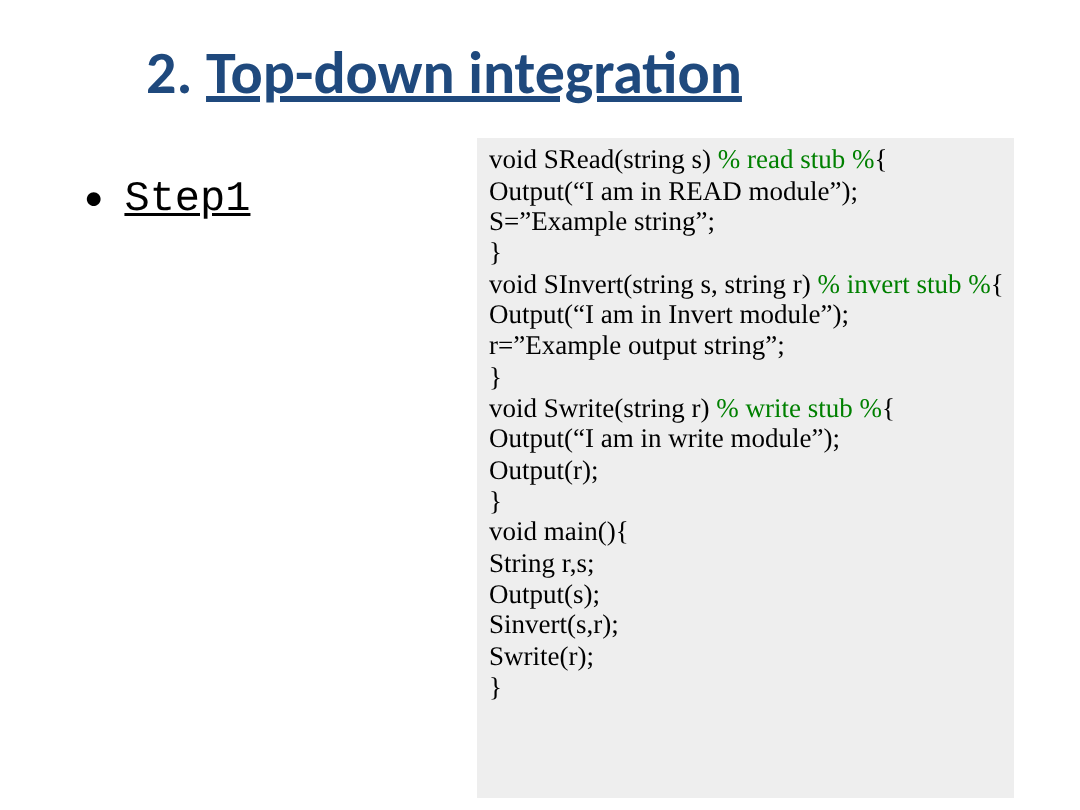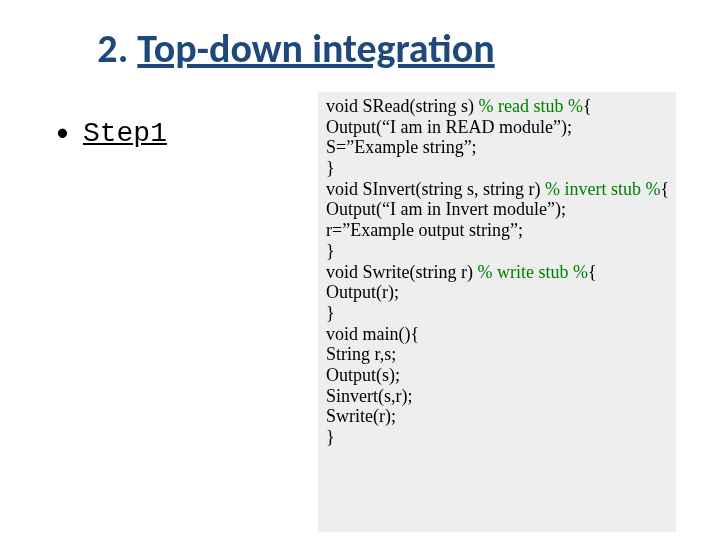--- a/index.html
+++ b/index.html
@@ -84,20 +84,21 @@
   <div class="code-box">
     <div class="code-line"><span>void SRead(string s) </span><span class="comment">% read stub %</span><span>{</span></div>
     <div class="code-line">Output(“I am in READ module”);</div>
     <div class="code-line">S=”Example string”;</div>
     <div class="code-line">}</div>
     <div class="code-line"><span>void SInvert(string s, string r) </span><span class="comment">% invert stub %</span><span>{</span></div>
     <div class="code-line">Output(“I am in Invert module”);</div>
     <div class="code-line">r=”Example output string”;</div>
     <div class="code-line">}</div>
     <div class="code-line"><span>void Swrite(string r)  </span><span class="comment">% write stub %</span><span>{</span></div>
+    <div class="code-line">Output(“I am in write module”);</div>
     <div class="code-line">Output(r);</div>
     <div class="code-line">}</div>
     <div class="code-line">void main(){</div>
     <div class="code-line">String r,s;</div>
     <div class="code-line">Output(s);</div>
     <div class="code-line">Sinvert(s,r);</div>
     <div class="code-line">Swrite(r);</div>
     <div class="code-line">}</div>
   </div>
 

